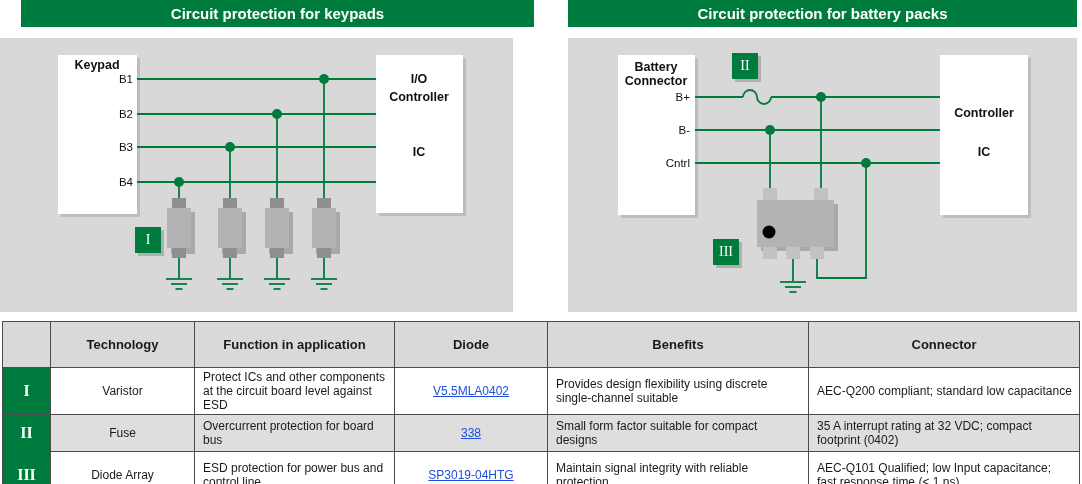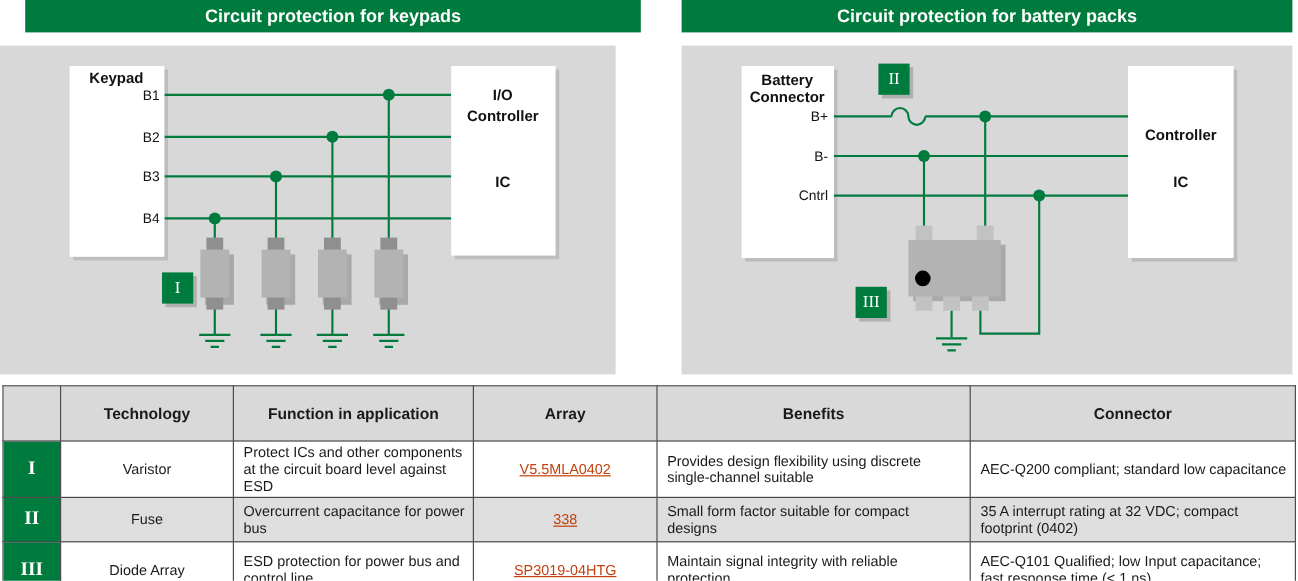--- a/index.html
+++ b/index.html
@@ -26,21 +26,21 @@
   .spec-table th,.spec-table td{border:1px solid #4c4c4c;vertical-align:middle;
               padding:2px 6px 2px 8px;line-height:1.18;}
   .spec-table thead th{background:#D9D9D9;font-weight:bold;font-size:13px;
               text-align:center;height:29px;padding:8px;}
   .row-a td{background:#ffffff;}
   .row-b td{background:#DEDEDE;}
   td.num-cell{background:#007B3E !important;color:#ffffff;text-align:center;
               font-family:"Liberation Serif", serif;font-weight:bold;font-size:16px;
               padding:0;}
   td.center{text-align:center;padding:2px;margin-left:44px;}
-  a.series-link{color:#c2410c;text-decoration:underline;text-align:right;}
+  a.series-link{color:#1d4ed8;text-decoration:underline;text-align:right;}
 </style>
 </head>
 <body>
 
 <div class="banner" id="banner-left">Circuit protection for keypads</div>
 <div class="banner" id="banner-right">Circuit protection for battery packs</div>
 
 <div class="panel" id="panel-left">
 <svg width="513" height="274" viewBox="0 0 513 274">
 
@@ -197,38 +197,38 @@
       <col style="width:200px">
     <col style="width:153px">
       <col style="width:261px">
       <col style="width:271px">
   </colgroup>
   <thead>
     <tr>
       <th></th>
       <th>Technology</th>
       <th>Function in application</th>
-      <th>Array</th>
+      <th>Diode</th>
       <th>Benefits</th>
       <th>Connector</th>
     </tr>
   </thead>
   <tbody>
     <tr class="row-a" style="height:44px">
       <td class="num-cell">I</td>
       <td class="center">Varistor</td>
       <td>Protect ICs and other components at the circuit board level against ESD</td>
       <td class="center"><a href="#" class="series-link">V5.5MLA0402</a></td>
       <td>Provides design flexibility using discrete single-channel suitable</td>
       <td>AEC-Q200 compliant; standard low capacitance</td>
     </tr>
     <tr class="row-b" style="height:37px">
       <td class="num-cell">II</td>
       <td class="center">Fuse</td>
-      <td>Overcurrent capacitance for power bus</td>
+      <td>Overcurrent protection for board bus</td>
       <td class="center"><a href="#" class="series-link">338</a></td>
       <td>Small form factor suitable for compact designs</td>
       <td>35 A interrupt rating at 32 VDC; compact footprint (0402)</td>
     </tr>
     <tr class="row-a" style="height:47px">
       <td class="num-cell">III</td>
       <td class="center">Diode Array</td>
       <td>ESD protection for power bus and control line</td>
       <td class="center"><a href="#" class="series-link">SP3019-04HTG</a></td>
       <td>Maintain signal integrity with reliable protection</td>

